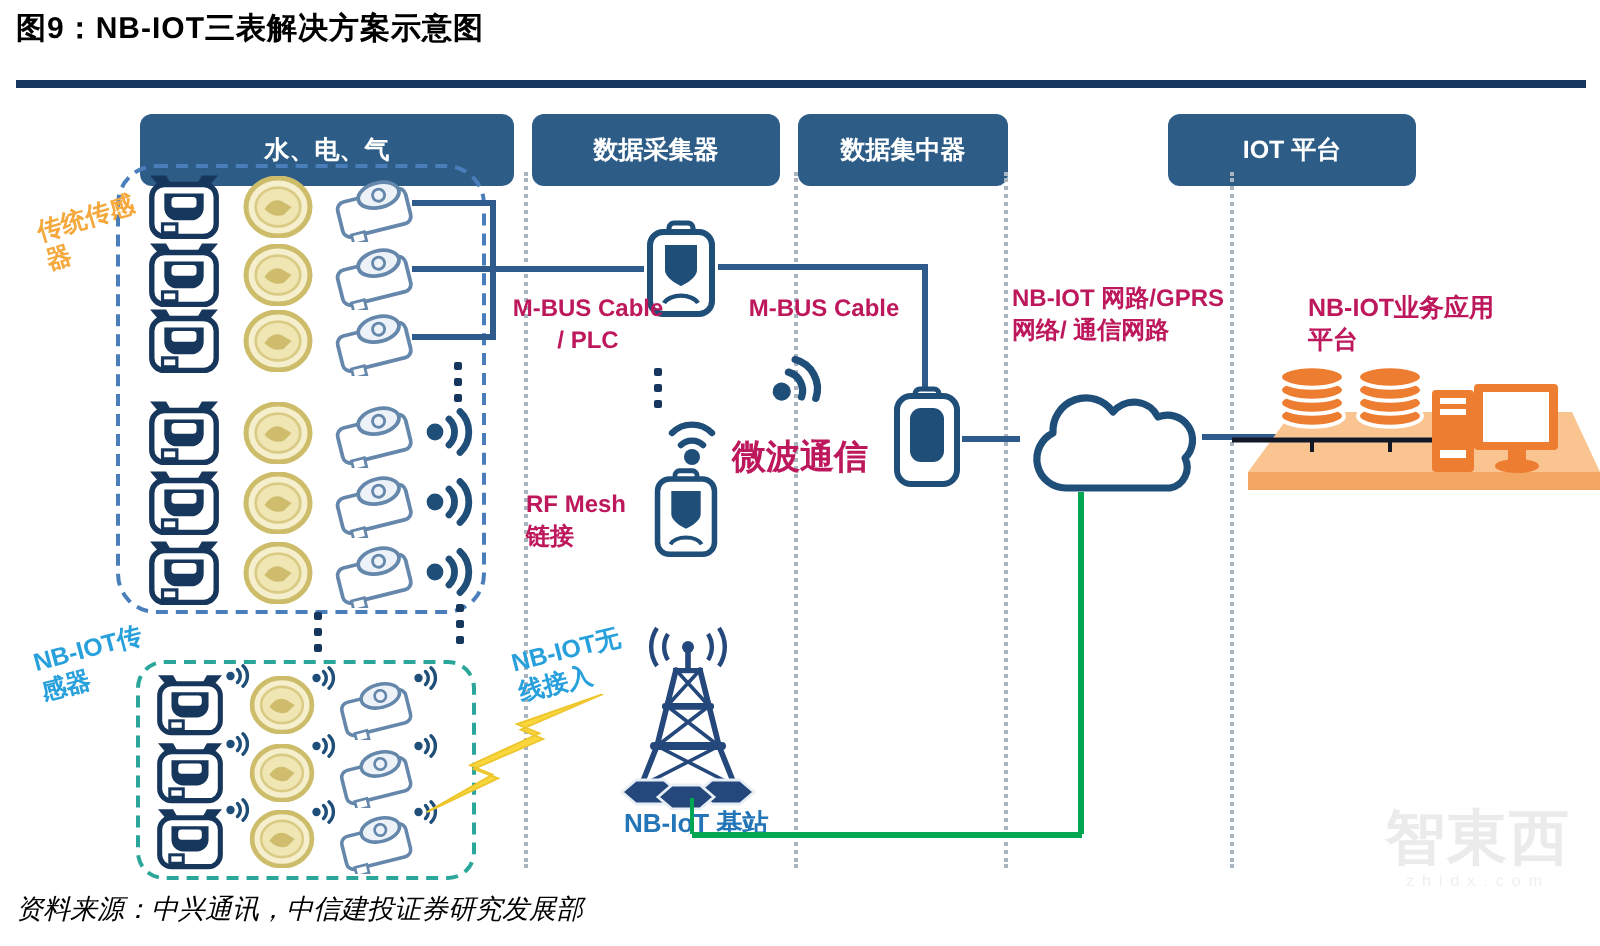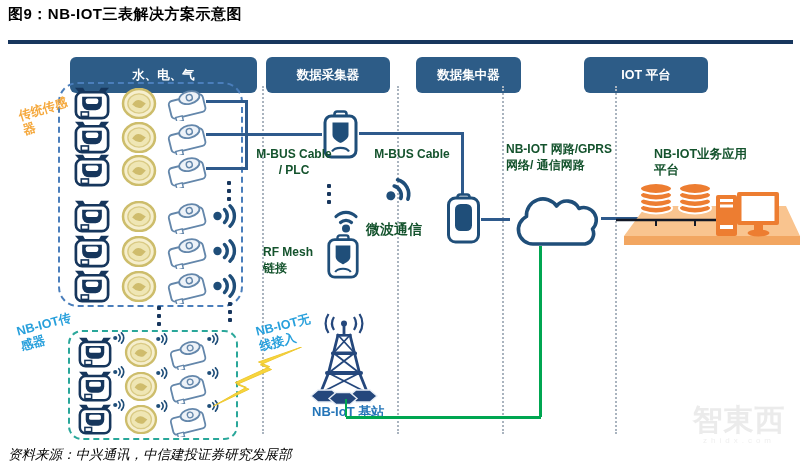--- a/index.html
+++ b/index.html
@@ -12,21 +12,21 @@
        font-size:12.5px;font-weight:bold;display:flex;align-items:center;justify-content:center;}
   .sep{position:absolute;top:86px;height:348px;width:0;border-left:2px dotted #aab4bf;}
   .box-trad{position:absolute;left:58px;top:82px;width:181px;height:221px;
             border:2px dashed #4a7ebb;border-radius:20px;}
   .box-nb{position:absolute;left:68px;top:330px;width:166px;height:106px;
           border:2px dashed #2aa79a;border-radius:14px;}
   .wire{position:absolute;background:#2e5a8c;}
   .gwire{position:absolute;background:#00a651;}
   .mrow{position:absolute;height:34px;}
   .ic{position:absolute;}
-  .lbl{position:absolute;color:#14532d;font-size:12px;line-height:16px;font-weight:600;}
+  .lbl{position:absolute;color:#be185d;font-size:12px;line-height:16px;font-weight:600;}
   .rot{font-weight:bold;font-size:12.5px;line-height:15px;word-break:break-all;}
   .vdots{position:absolute;display:flex;flex-direction:column;gap:4px;}
   .vdots i{width:4px;height:4px;background:#17365d;border-radius:1px;}
   .cell{position:absolute;}
   .mini{position:absolute;width:14px;height:12px;}
   .wm-src{position:absolute;left:8px;top:446px;font-size:13.5px;font-style:italic;
           font-family:"Liberation Serif",serif;color:#000;}
   .watermark{position:absolute;left:680px;top:404px;width:118px;text-align:center;user-select:none;}
   .watermark .t{font-size:30px;font-weight:bold;color:#ebebeb;letter-spacing:1px;line-height:32px;}
   .watermark .s{font-size:8px;color:#efefef;letter-spacing:4px;}
@@ -116,21 +116,21 @@
 
   <div class="title">图9：NB-IOT三表解决方案示意图</div>
   <div class="rule"></div>
 
   <div class="hdr" style="left:70px;width:187px;">
       <span>水、电、气</span>
     </div>
   <div class="hdr" style="left:266px;width:124px;">
       <span>数据采集器</span>
     </div>
-  <div class="hdr" style="left:416px;width:105px;">
+  <div class="hdr" style="left:399px;width:105px;">
       <span>数据集中器</span>
     </div>
   <div class="hdr" style="left:584px;width:124px;">
       <span>IOT 平台</span>
     </div>
 
   <div class="sep" style="left:262px;"></div>
   <div class="sep" style="left:397px;"></div>
   <div class="sep" style="left:502px;"></div>
   <div class="sep" style="left:615px;"></div>
@@ -347,21 +347,21 @@
       <use href="#sym-collector"></use>
     </svg>
   <div class="lbl" style="left:263px;top:244px;width:58px;">
     <div>RF Mesh</div>
     <div>链接</div>
   </div>
 
   <svg class="abs" style="left:384px;top:179px;width:28px;height:26px;transform:rotate(-28deg);">
       <use href="#sym-rf"></use>
     </svg>
-  <div class="lbl" style="left:366px;top:221px;font-size:14px;text-align:right;">微波通信</div>
+  <div class="lbl" style="left:366px;top:221px;font-size:17px;text-align:right;">微波通信</div>
 
   <svg class="abs" style="left:446px;top:193px;width:35px;height:51px;">
       <use href="#sym-conc"></use>
     </svg>
   <div class="lbl" style="left:506px;top:141px;width:112px;">
     <div>NB-IOT 网路/GPRS</div>
     <div>网络/ 通信网路</div>
   </div>
   <svg class="abs" style="left:509px;top:185px;width:93px;height:69px;">
       <use href="#sym-cloud"></use>

